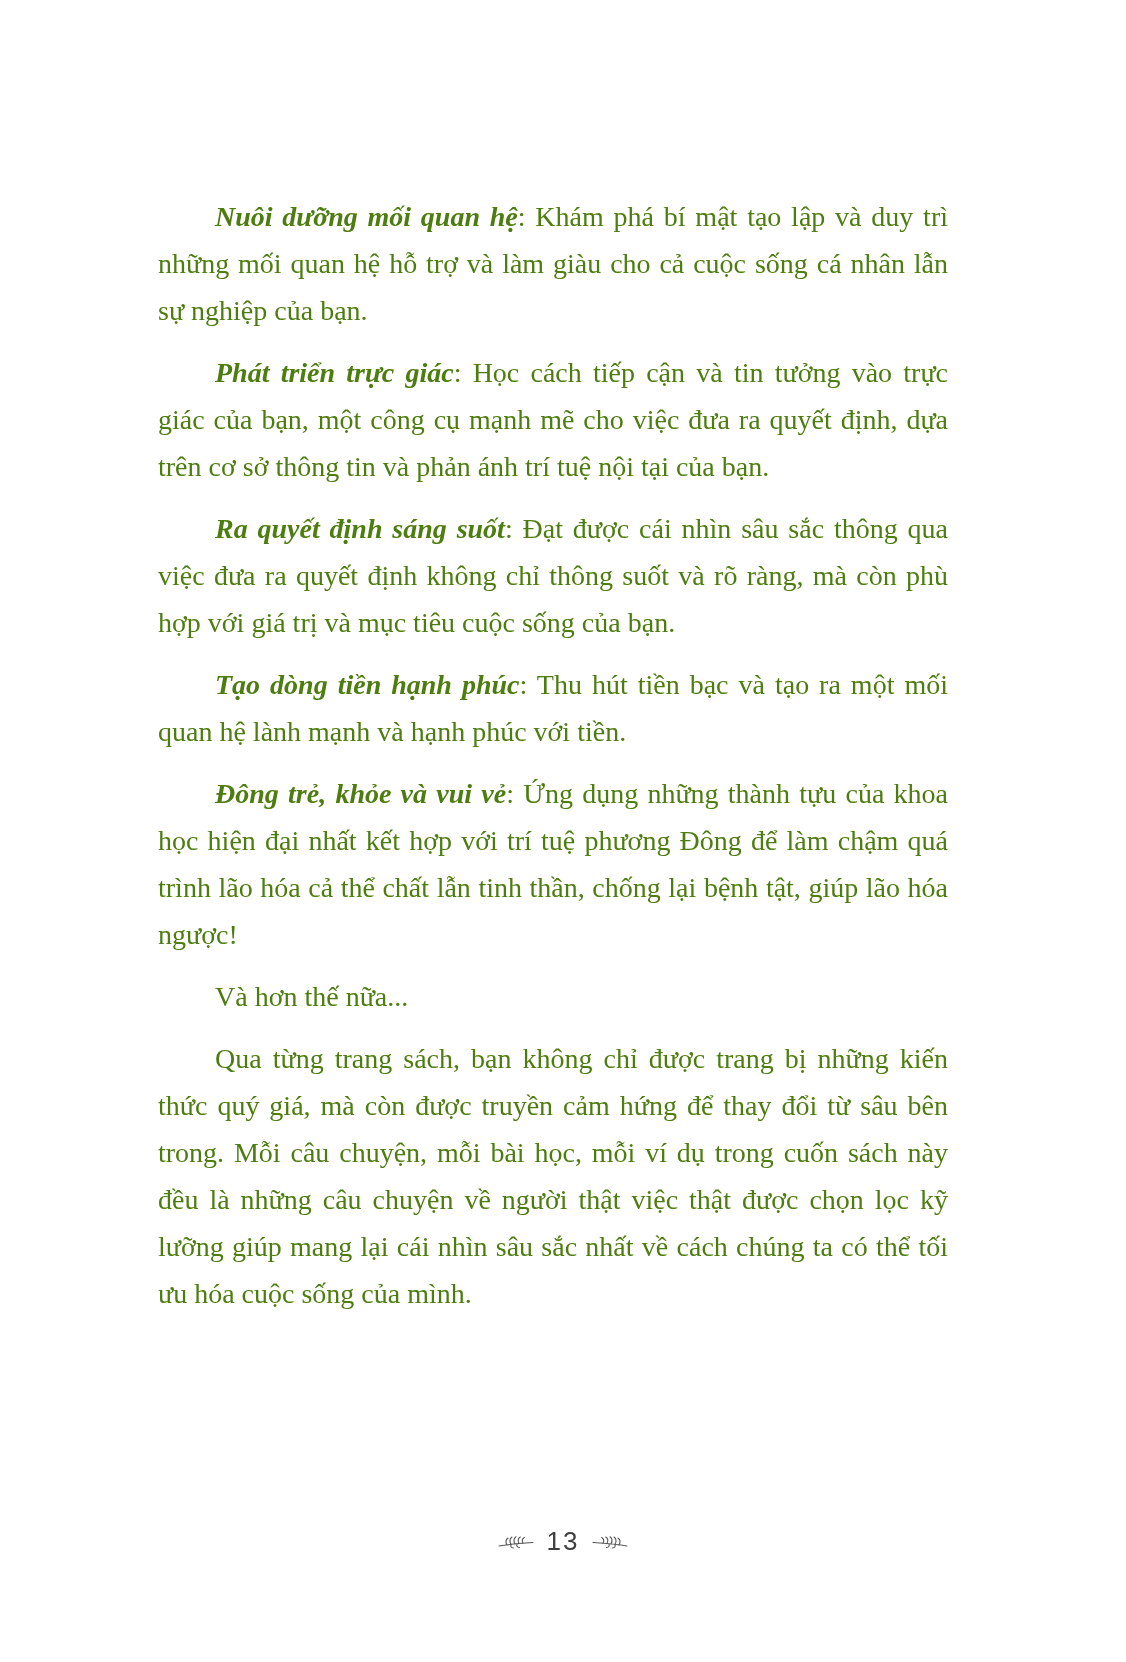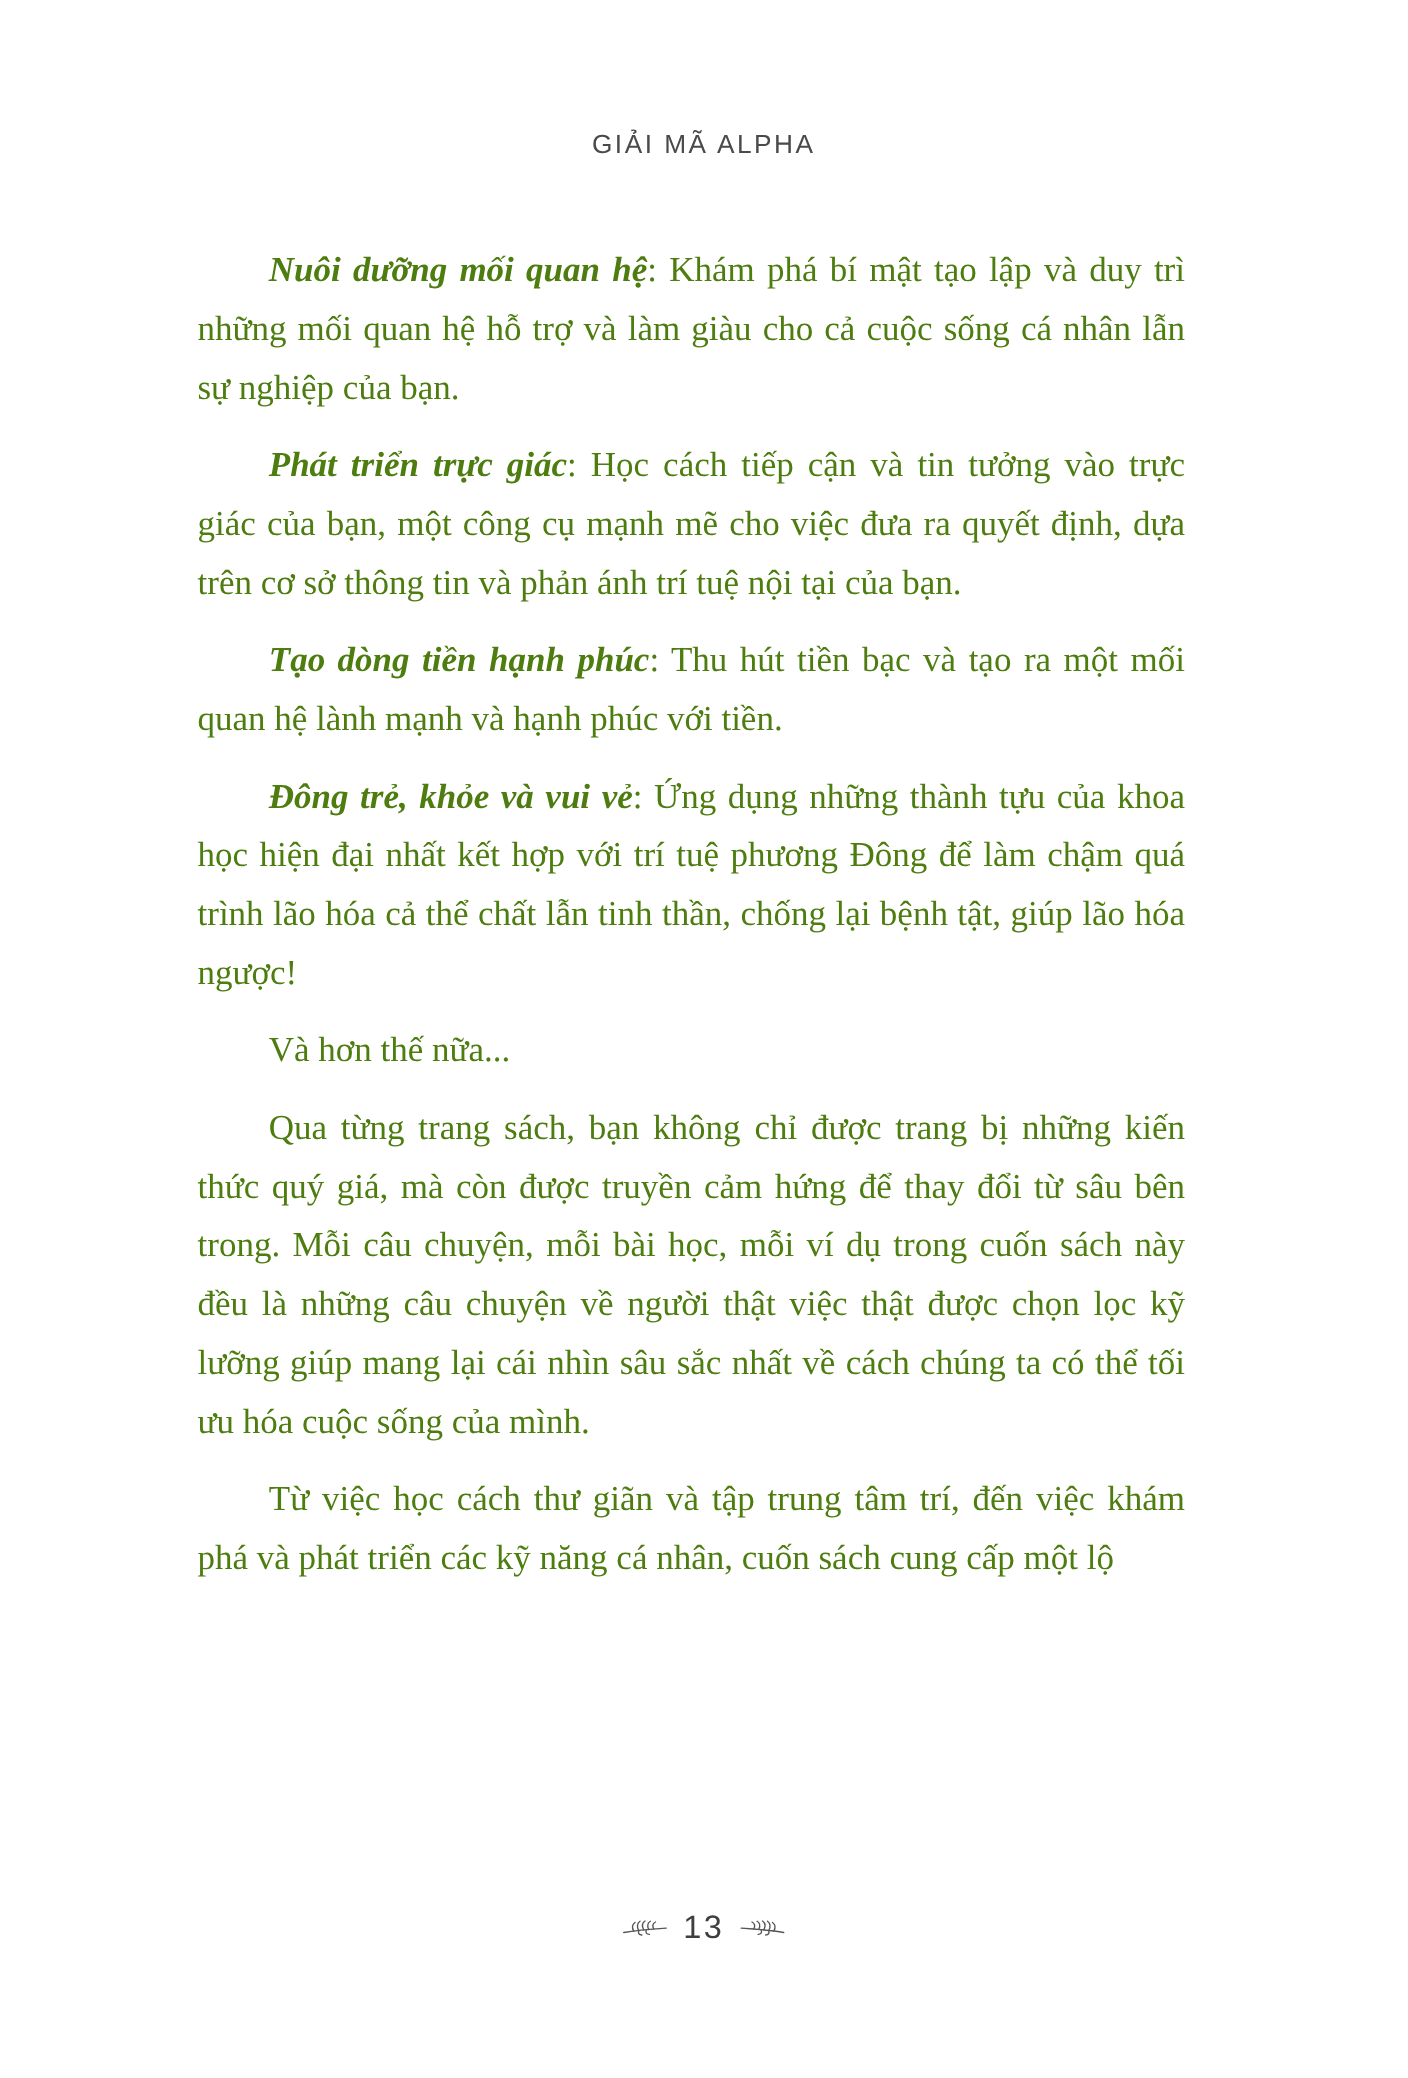--- a/index.html
+++ b/index.html
@@ -69,38 +69,37 @@
   }
   .sprig.flip {
     transform: scaleX(-1);
   }
 </style>
 </head>
 <body>
 
 <div class="page">
 
-  <div class="running-head">GIẢI MÃ ALPHA</div>
 
   <div class="body-text">
 
     <p><span class="lead">Nuôi dưỡng mối quan hệ</span><span>: Khám phá bí mật tạo lập và duy trì những mối quan hệ hỗ trợ và làm giàu cho cả cuộc sống cá nhân lẫn sự nghiệp của bạn.</span></p>
 
     <p><span class="lead">Phát triển trực giác</span><span>: Học cách tiếp cận và tin tưởng vào trực giác của bạn, một công cụ mạnh mẽ cho việc đưa ra quyết định, dựa trên cơ sở thông tin và phản ánh trí tuệ nội tại của bạn.</span></p>
 
+    <p><span class="lead">Ra quyết định sáng suốt</span><span>: Đạt được cái nhìn sâu sắc thông qua việc đưa ra quyết định không chỉ thông suốt và rõ ràng, mà còn phù hợp với giá trị và mục tiêu cuộc sống của bạn.</span></p>
 
     <p><span class="lead">Tạo dòng tiền hạnh phúc</span><span>: Thu hút tiền bạc và tạo ra một mối quan hệ lành mạnh và hạnh phúc với tiền.</span></p>
 
     <p><span class="lead">Đông trẻ, khỏe và vui vẻ</span><span>: Ứng dụng những thành tựu của khoa học hiện đại nhất kết hợp với trí tuệ phương Đông để làm chậm quá trình lão hóa cả thể chất lẫn tinh thần, chống lại bệnh tật, giúp lão hóa ngược!</span></p>
 
     <p><span>Và hơn thế nữa...</span></p>
 
     <p><span>Qua từng trang sách, bạn không chỉ được trang bị những kiến thức quý giá, mà còn được truyền cảm hứng để thay đổi từ sâu bên trong. Mỗi câu chuyện, mỗi bài học, mỗi ví dụ trong cuốn sách này đều là những câu chuyện về người thật việc thật được chọn lọc kỹ lưỡng giúp mang lại cái nhìn sâu sắc nhất về cách chúng ta có thể tối ưu hóa cuộc sống của mình.</span></p>
 
-    <p><span>Từ việc học cách thư giãn và tập trung tâm trí, đến việc khám phá và phát triển các kỹ năng cá nhân, cuốn sách cung cấp một lộ</span></p>
 
   </div>
 
   <div class="page-footer">
     <svg class="sprig" viewBox="0 0 36 16" xmlns="http://www.w3.org/2000/svg">
       <g stroke="#565656" stroke-width="1.1" fill="none" stroke-linecap="round">
         <path d="M1 12 Q 12 10 35 8.5"></path>
         <path d="M9 11 Q 6.5 6.5 10 4"></path>
         <path d="M13 10.5 Q 10.5 5.5 14 3"></path>
         <path d="M17 10 Q 14.5 5 18 2.8"></path>

